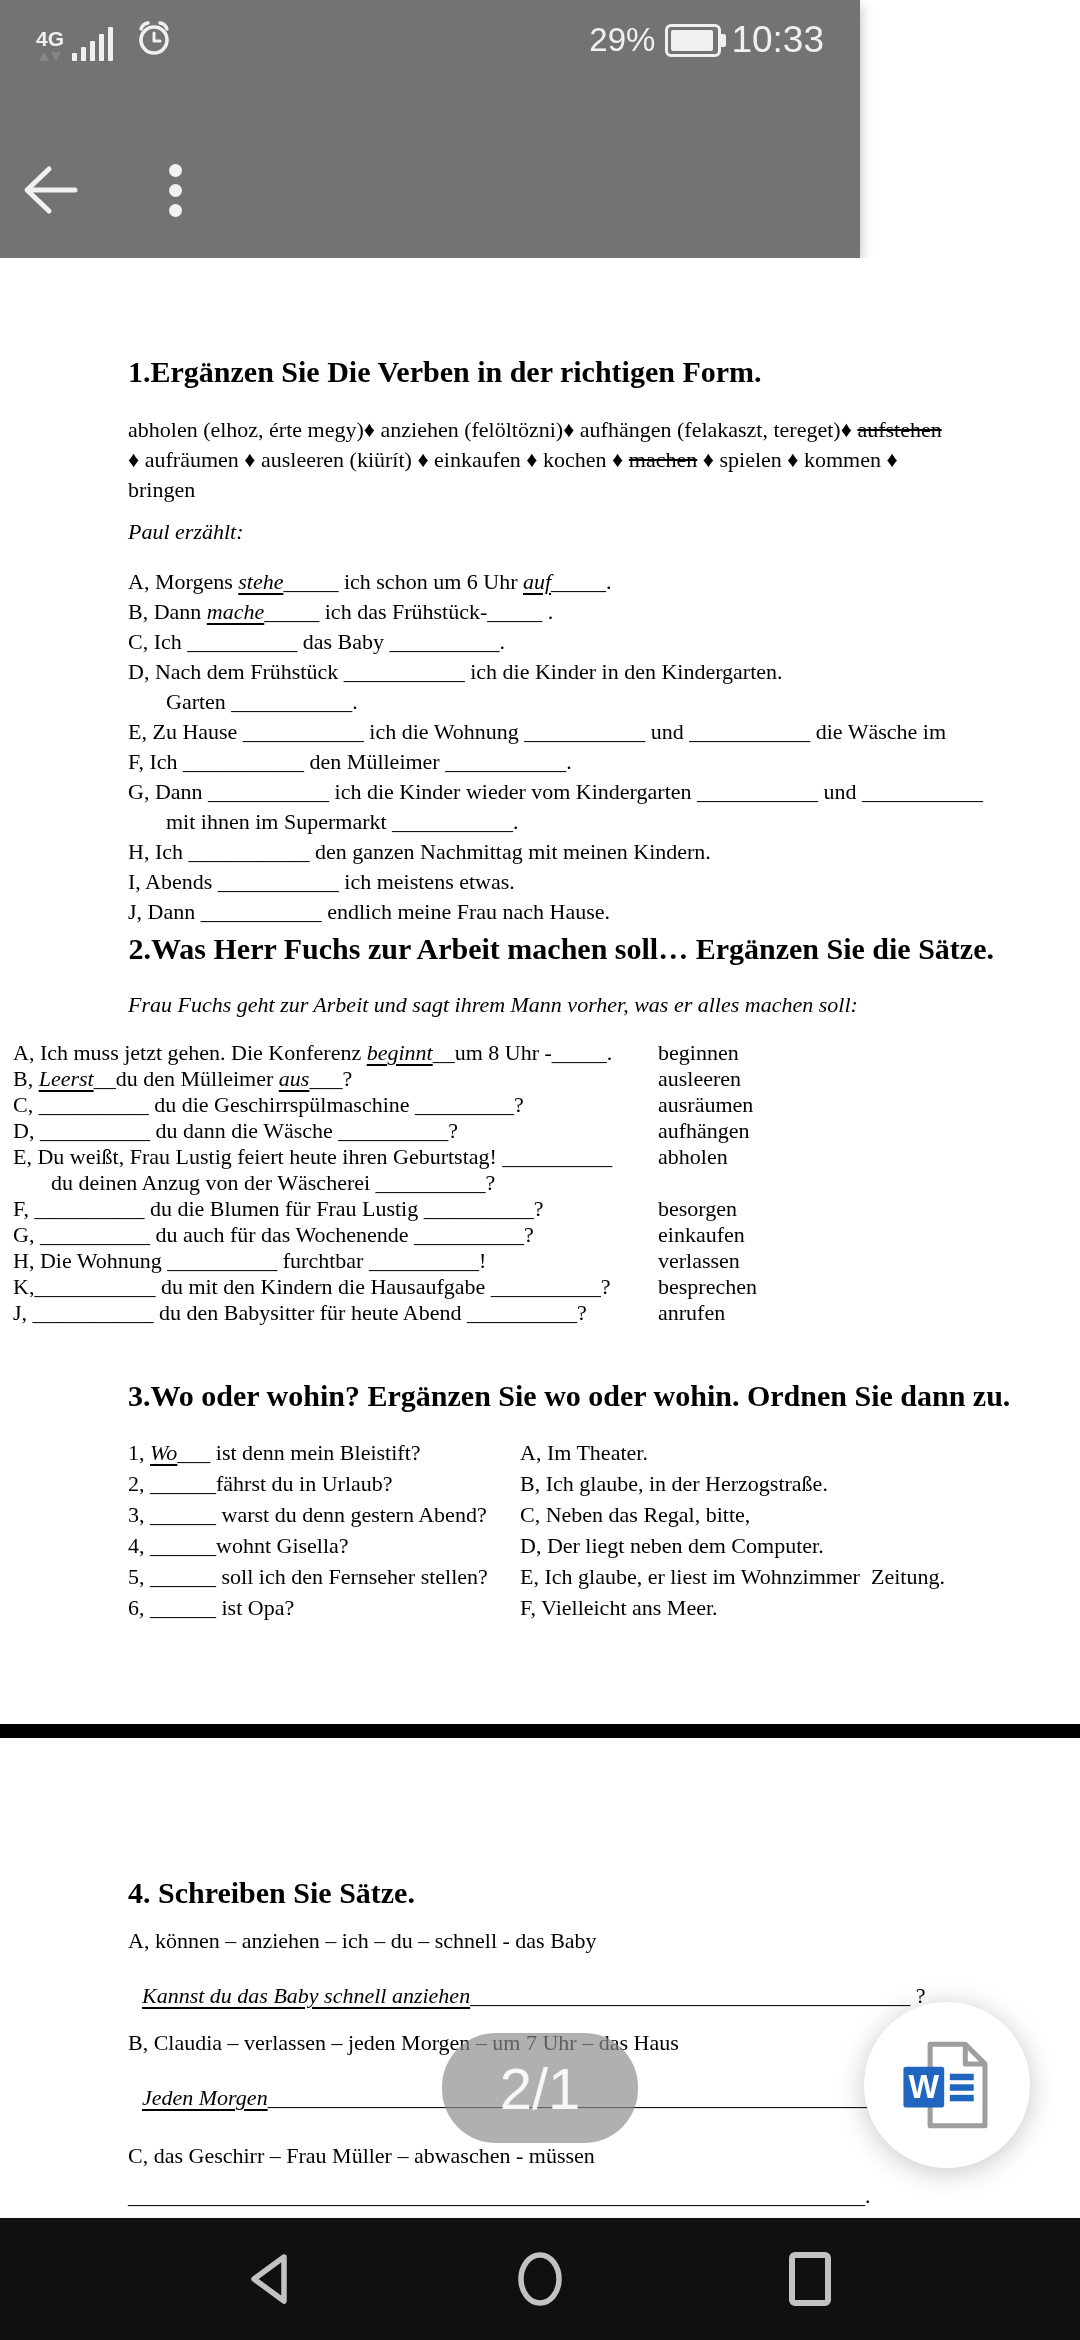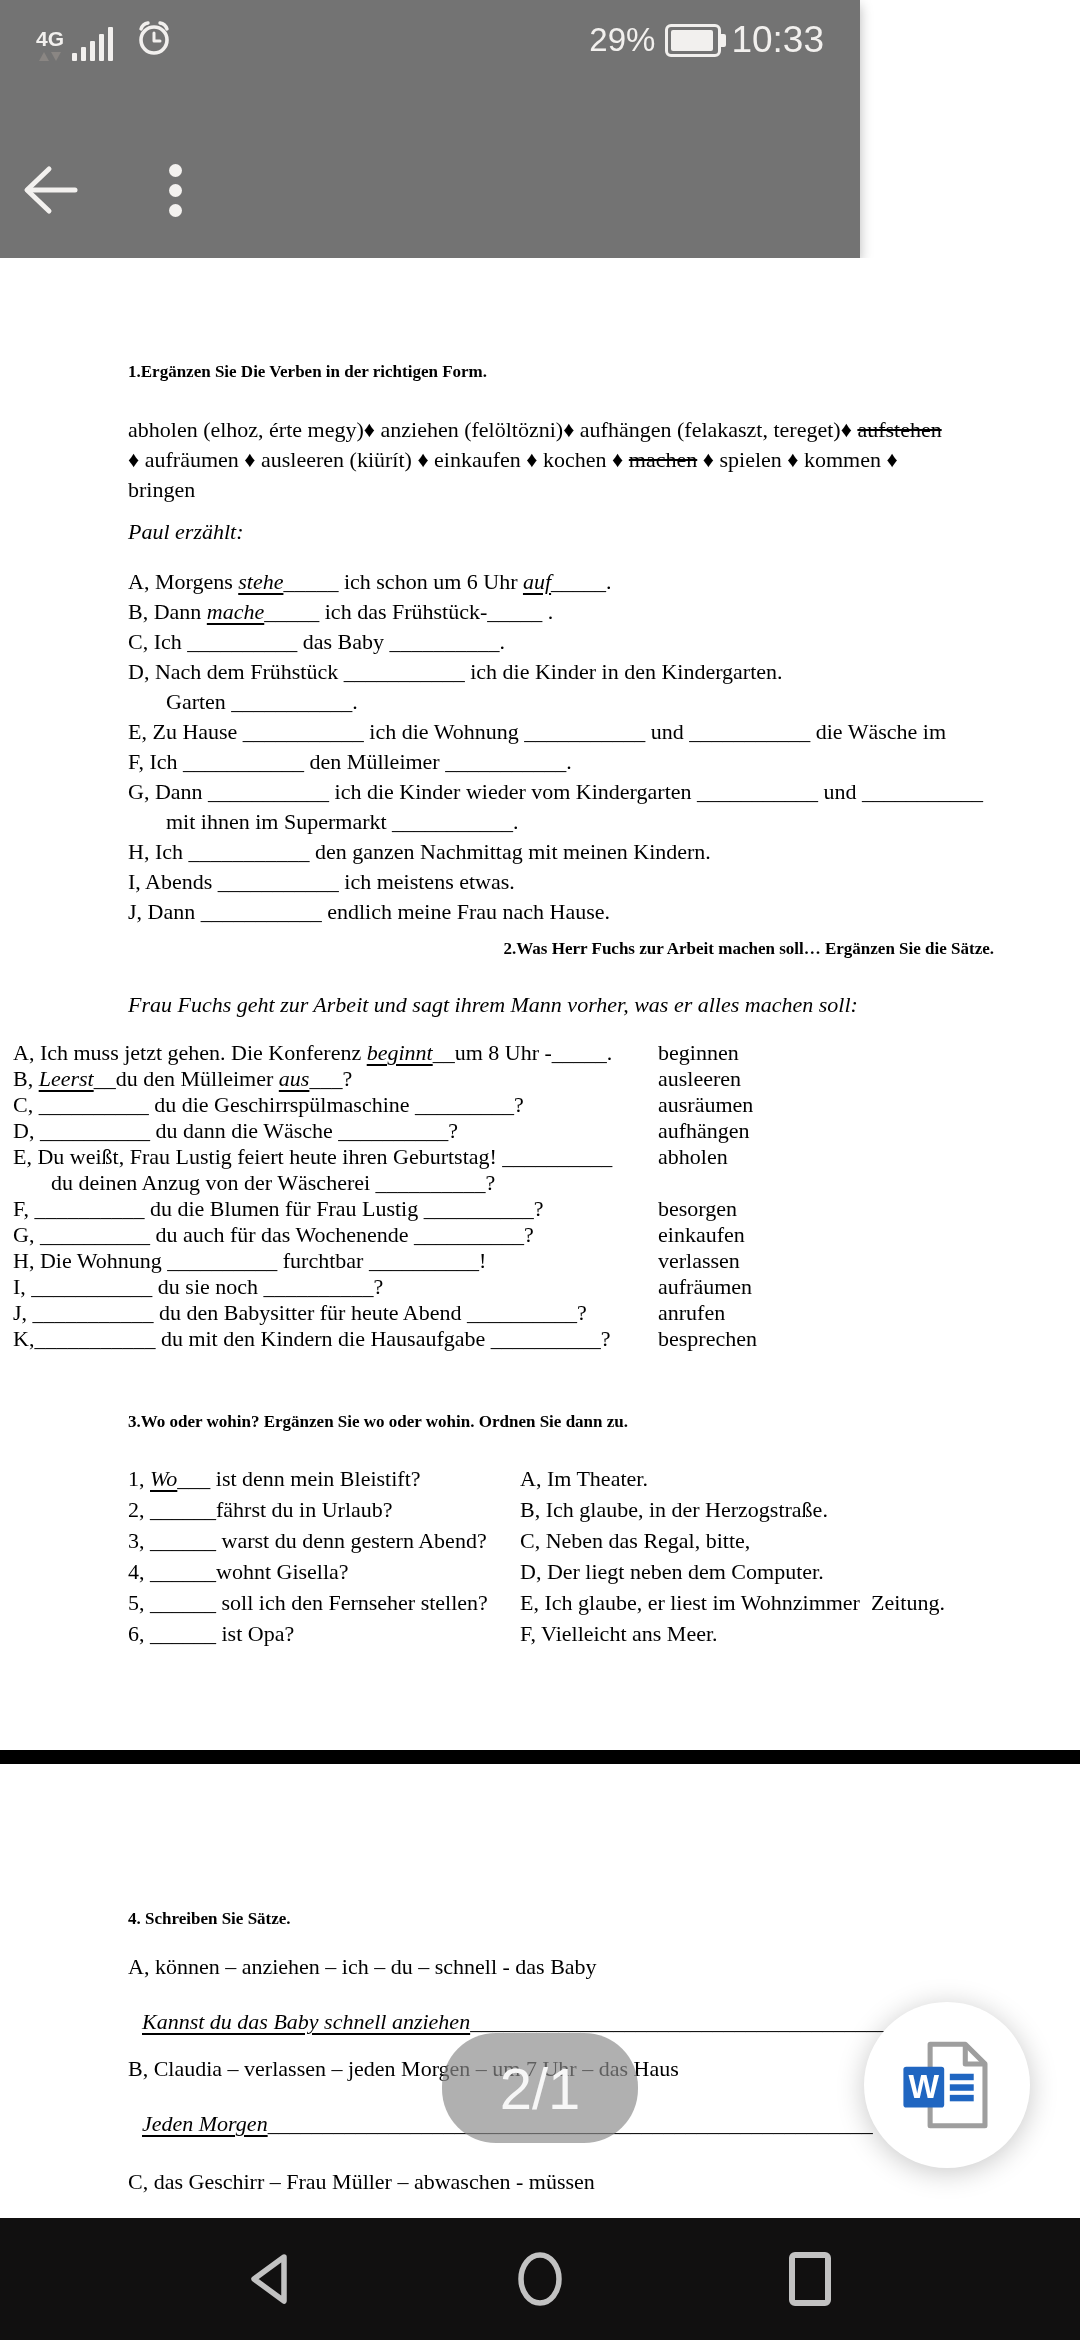--- a/index.html
+++ b/index.html
@@ -31,21 +31,21 @@
            padding:52px 0 0 0;box-sizing:border-box;}
   .back-btn{width:100px;display:flex;justify-content:center;cursor:pointer;}
   .app-title{flex:1;text-align:center;color:#f3f1ef;font-size:46px;font-weight:bold;
              white-space:nowrap;overflow:hidden;}
   .menu-btn{width:150px;display:flex;flex-direction:column;align-items:center;gap:7px;cursor:pointer;}
   .menu-btn i{width:13px;height:13px;border-radius:50%;background:#f3f1ef;}
   
   .doc-area{position:absolute;top:258px;left:0;width:1080px;height:1960px;background:#fff;
             overflow:hidden;color:#000;font-family:"Liberation Serif",serif;font-size:22px;}
   .sec{padding-left:128px;padding-right:86px;}
-  .h{font-weight:bold;font-size:17px;line-height:28px;white-space:nowrap;}
+  .h{font-weight:bold;font-size:30px;line-height:28px;white-space:nowrap;}
   .h1{margin-top:100px;}
   .bank{margin-top:29px;}
   .bank .line{line-height:30px;}
   .narr{margin-top:12px;line-height:30px;font-style:italic;}
   .ex1-items{margin-top:20px;}
   .ex1-items .line{line-height:30px;}
   .h2{margin-top:8px;text-align:right;}
   .intro2{margin-top:27px;line-height:30px;font-style:italic;white-space:nowrap;}
   .ex2-rows{margin-top:20px;padding-left:13px;}
   .row2{display:flex;}
@@ -208,35 +208,29 @@
           <div class="verb">einkaufen</div>
         </div>
         <div class="row2">
           <div class="q">
             <div class="line"><span class="seg n">H, Die Wohnung __________ furchtbar __________!</span></div>
           </div>
           <div class="verb">verlassen</div>
         </div>
         <div class="row2">
           <div class="q">
-            <div class="line"><span class="seg n">I, ___________ du sie noch __________?</span></div>
-          </div>
-          <div class="verb">aufräumen</div>
+            <div class="line"><span class="seg n">K,___________ du mit den Kindern die Hausaufgabe __________?</span></div>
+          </div>
+          <div class="verb">besprechen</div>
         </div>
         <div class="row2">
           <div class="q">
             <div class="line"><span class="seg n">J, ___________ du den Babysitter für heute Abend __________?</span></div>
           </div>
           <div class="verb">anrufen</div>
-        </div>
-        <div class="row2">
-          <div class="q">
-            <div class="line"><span class="seg n">K,___________ du mit den Kindern die Hausaufgabe __________?</span></div>
-          </div>
-          <div class="verb">besprechen</div>
         </div>
       </div>
 
     <div class="sec h h3">3.Wo oder wohin? Ergänzen Sie wo oder wohin. Ordnen Sie dann zu.</div>
     <div class="sec ex3-rows" id="ex3">
         <div class="row3">
           <div class="line"><span class="seg n">1, </span><span class="seg a">Wo</span><span class="seg n">___ ist denn mein Bleistift?</span></div>
           <div class="line">A, Im Theater.</div>
         </div>
         <div class="row3">

